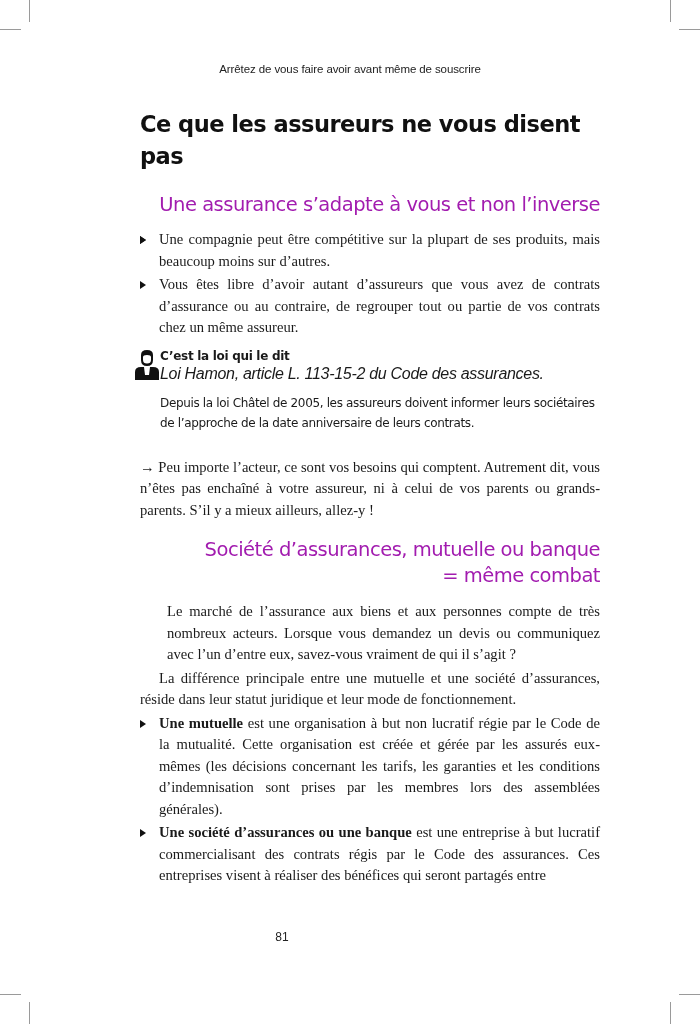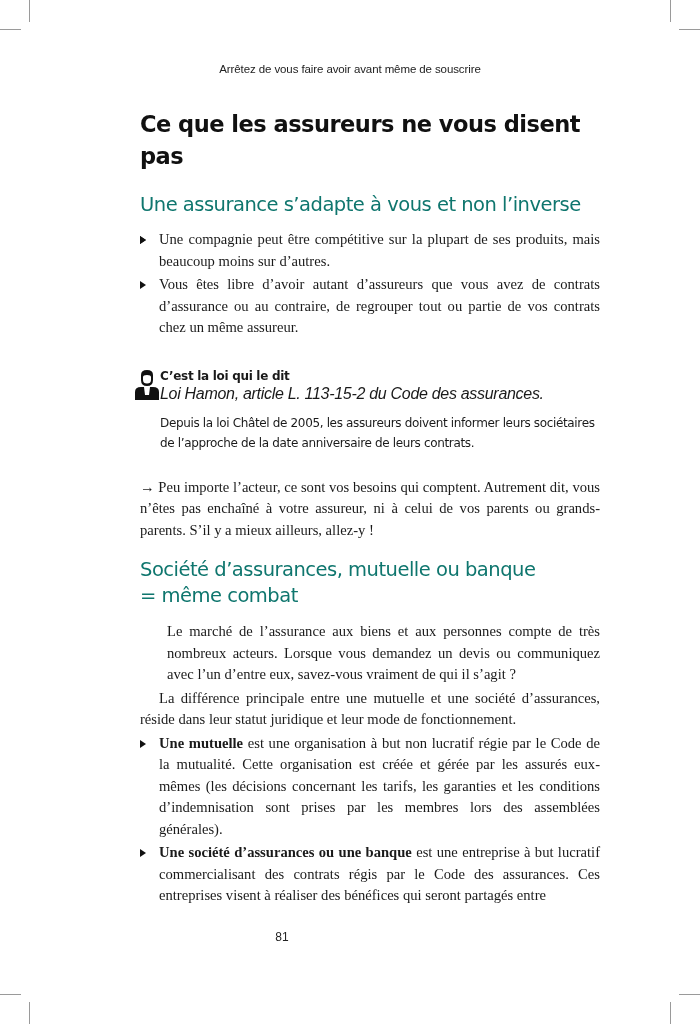--- a/index.html
+++ b/index.html
@@ -2,26 +2,26 @@
 <html><head>
 <meta charset="utf-8">
 <style>
   html, body { margin: 0; padding: 0; background: #ffffff; }
   body { width: 700px; height: 1024px; position: relative; overflow: hidden; color: #1a1a1a; }
   .crop { position: absolute; background: #9a9a9a; }
   .running-head { position: absolute; top: 63px; left: 0; width: 700px; text-align: center;
     font-family: "Liberation Sans", sans-serif; font-size: 11.5px; color: #222; letter-spacing: -0.1px; }
   .content { position: absolute; left: 140px; top: 108px; width: 460px; }
   h1 { font-family: "DejaVu Sans", sans-serif; font-weight: bold; font-size: 22.5px; margin: 0; line-height: 32px; letter-spacing: -0.5px; color: #111; }
-  h2 { font-family: "DejaVu Sans", sans-serif; font-weight: normal; font-size: 19.5px; margin: 0; line-height: 26px; letter-spacing: -0.5px; color: #0f766e; }
+  h2 { font-family: "DejaVu Sans", sans-serif; font-weight: normal; font-size: 19.5px; margin: 0; line-height: 26px; letter-spacing: -0.5px; color: #a21caf; text-align: right; }
   .serif { font-family: "Liberation Serif", serif; font-size: 14.6px; line-height: 21.5px; text-align: justify; }
   ul.bullets { list-style: none; margin: 0; padding: 0; }
   ul.bullets li { position: relative; padding-left: 19px; margin-bottom: 2px; }
   .tri { position: absolute; left: 0; top: 7px; width: 0; height: 0; border-top: 4.5px solid transparent; border-bottom: 4.5px solid transparent; border-left: 6px solid #111; }
-  .note { position: relative; margin-top: 28px; padding-left: 20px; }
+  .note { position: relative; margin-top: 8px; padding-left: 20px; }
   .note-icon { position: absolute; left: -6px; top: 3px; width: 26px; height: 30px; }
   .note-title { font-family: "DejaVu Sans", sans-serif; font-weight: bold; font-size: 12px; line-height: 18px; letter-spacing: -0.3px; }
   .note-ref { font-family: Liberation Sans, sans-serif; font-style: italic; font-size: 16px; line-height: 18px; letter-spacing: -0.3px; }
   .note-body { font-family: "DejaVu Sans", sans-serif; font-size: 12px; line-height: 20px; margin-top: 10px; letter-spacing: -0.35px; }
   p { margin: 0; }
   .indent { text-indent: 19px; }
   .page-number { position: absolute; top: 930px; left: 0; width: 564px; text-align: center;
     font-family: "Liberation Sans", sans-serif; font-size: 12px; color: #222; }
   b.sb { font-weight: bold; }
 </style>

